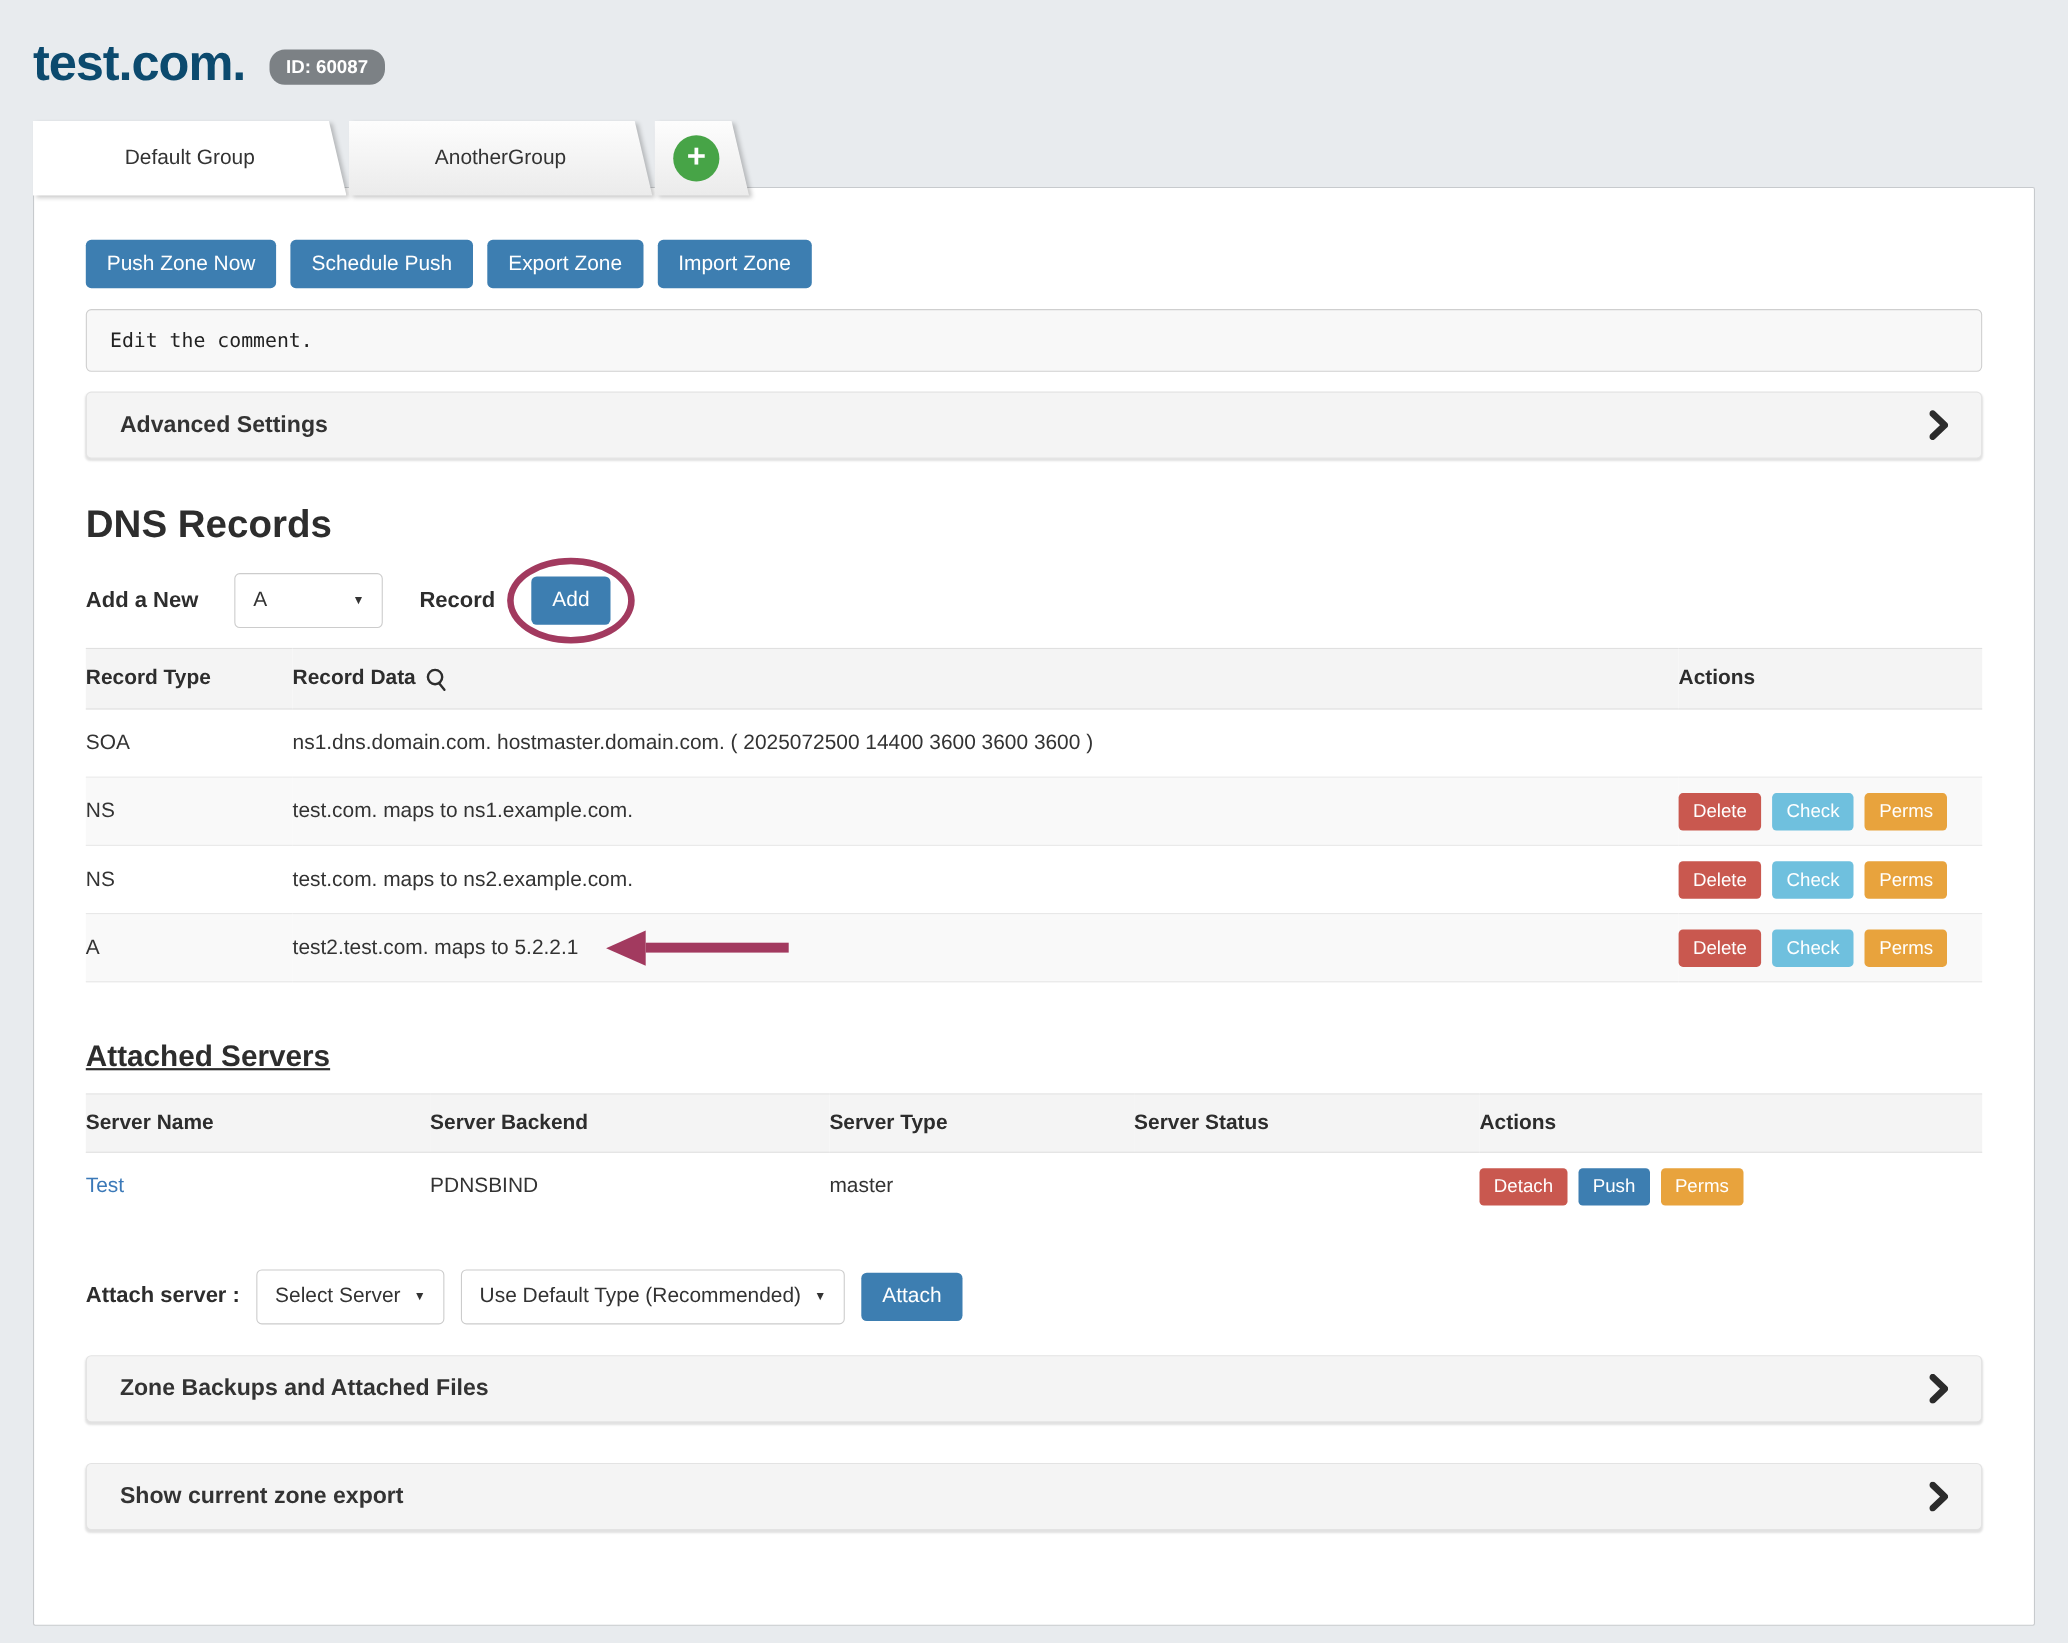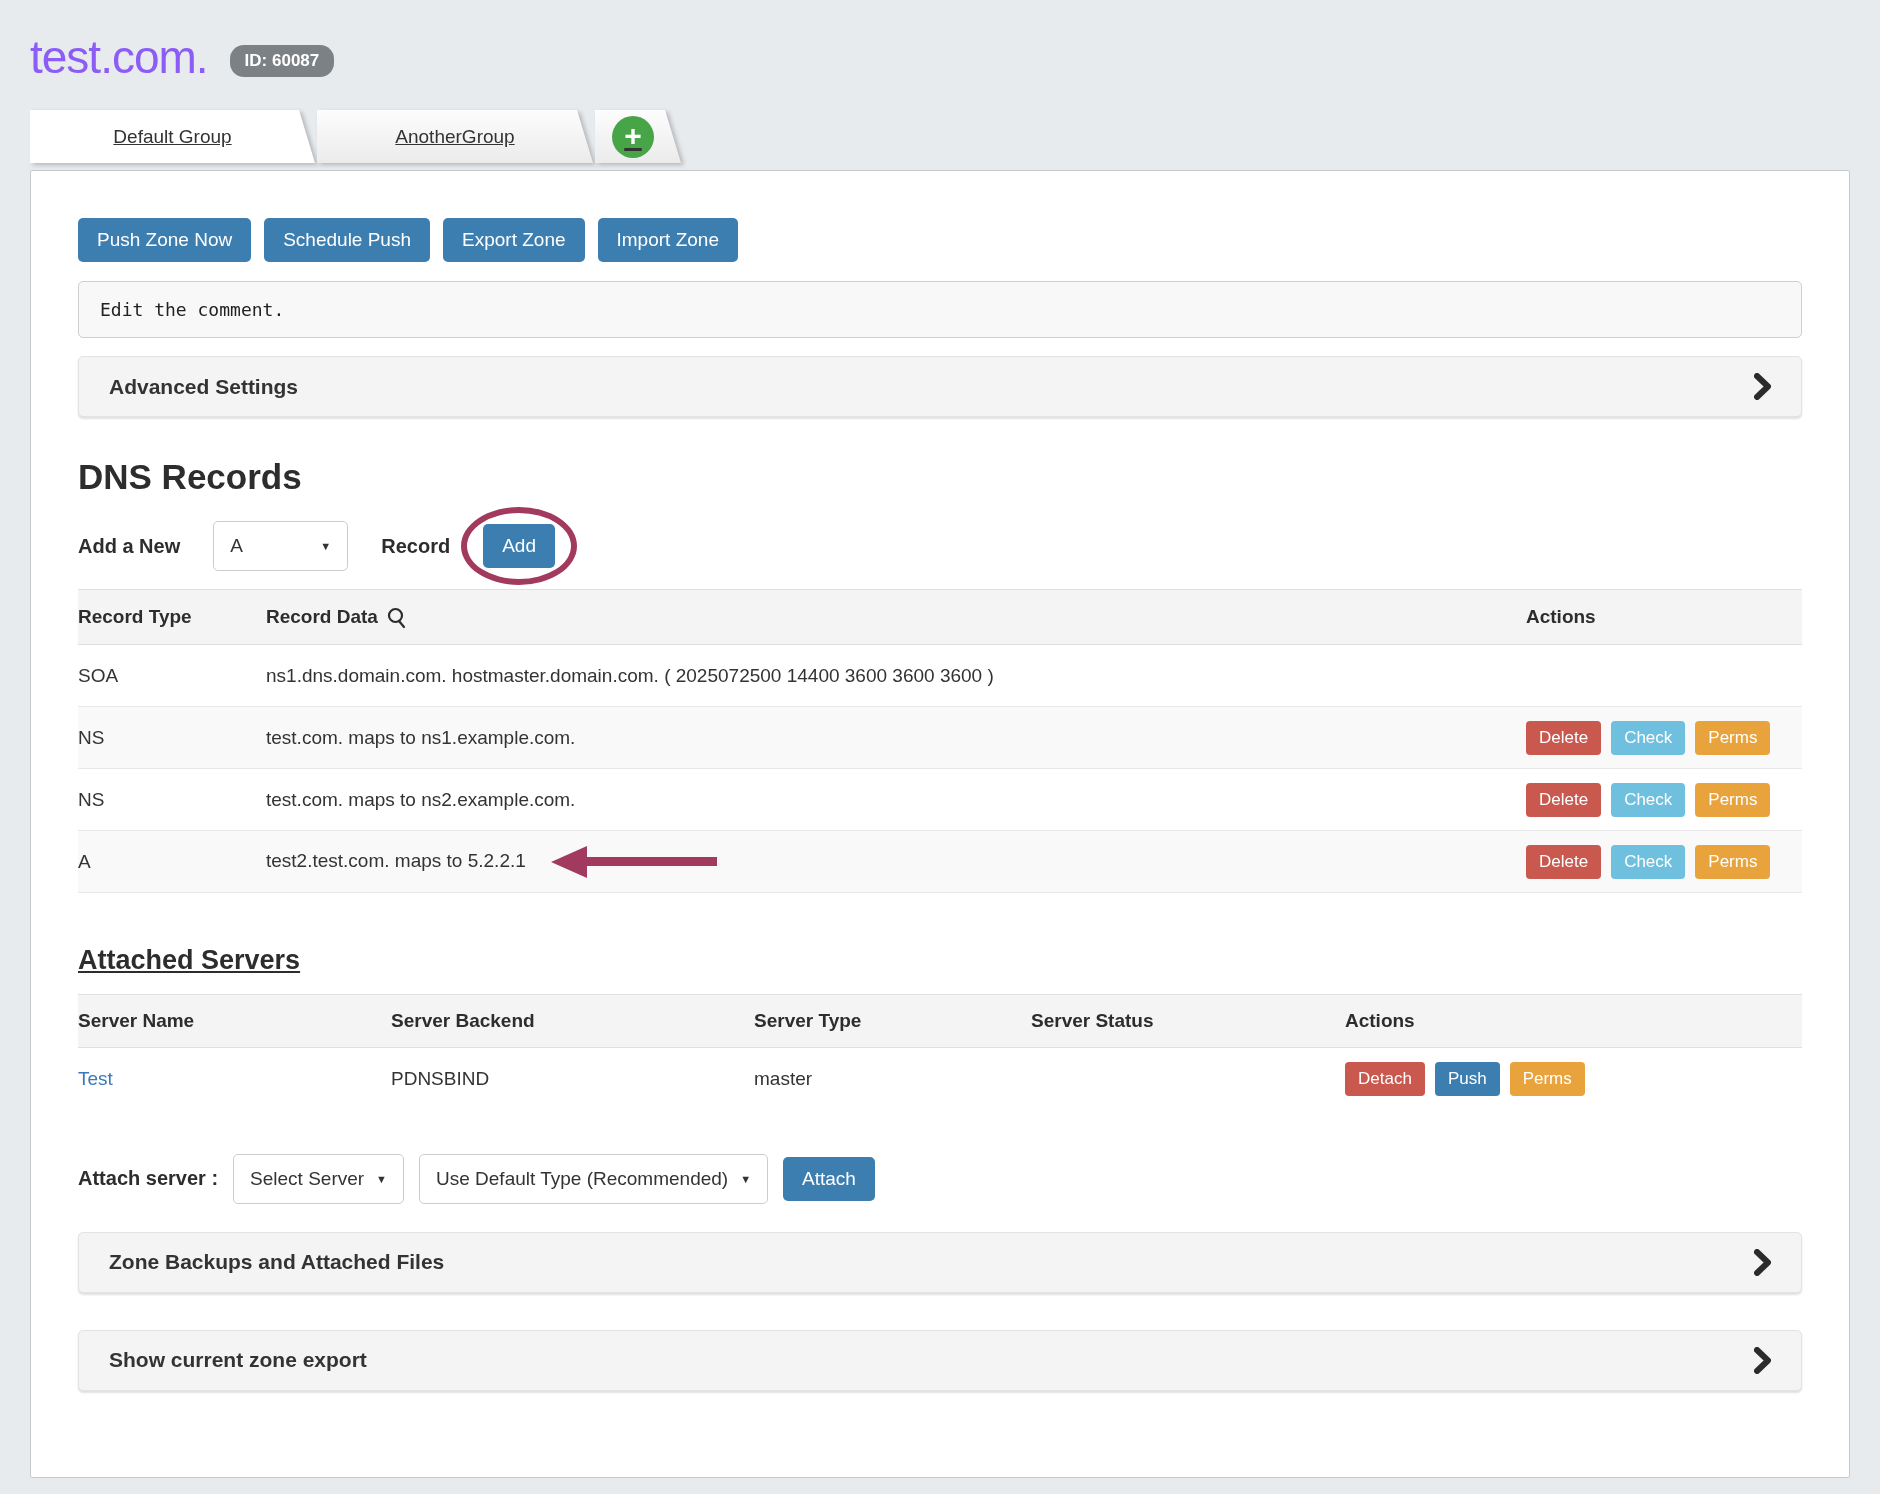--- a/index.html
+++ b/index.html
@@ -7,33 +7,33 @@
   body {
     background: #e8ebee;
     font-family: "Liberation Sans", sans-serif;
     color: #333;
     overflow: hidden;
   }
   .page { padding: 26px 30px 0; }
 
   
   .header { display: flex; align-items: center; gap: 22px; margin: 4px 0 26px; }
-  .page-title { font-size: 46px; font-weight: normal; color: #8b5cf6; letter-spacing: -1px; }
+  .page-title { font-size: 46px; font-weight: bold; color: #0c4a6e; letter-spacing: -1px; }
   .id-badge {
     background: #7c8185; color: #fff; font-size: 17px; font-weight: bold;
     padding: 6px 15px; border-radius: 14px; margin-top: 8px;
   }
 
   
   .tabs { display: flex; position: relative; z-index: 2; height: 61px; }
   .tab { filter: drop-shadow(3px 2px 2px rgba(0,0,0,0.22)); margin-right: 2px; }
   .tab-inner {
-    height: 53px; display: flex; align-items: center; justify-content: center;
+    height: 68px; display: flex; align-items: center; justify-content: center;
     clip-path: polygon(0 0, calc(100% - 16px) 0, 100% 100%, 0 100%);
-    font-size: 19px; color: #333; cursor: pointer; text-decoration: underline;
+    font-size: 19px; color: #333; cursor: pointer;
   }
   .tab-active .tab-inner { background: #ffffff; width: 285px; }
   .tab-inactive .tab-inner { background: linear-gradient(#fdfdfd, #ebebeb); width: 276px; }
   .tab-add .tab-inner { background: linear-gradient(#fdfdfd, #ebebeb); width: 86px; }
   .plus-circle {
     width: 42px; height: 42px; border-radius: 50%; background: #47a447;
     color: #fff; font-size: 30px; font-weight: bold; line-height: 40px;
     text-align: center; display: block; margin-right: 10px;
   }
 

